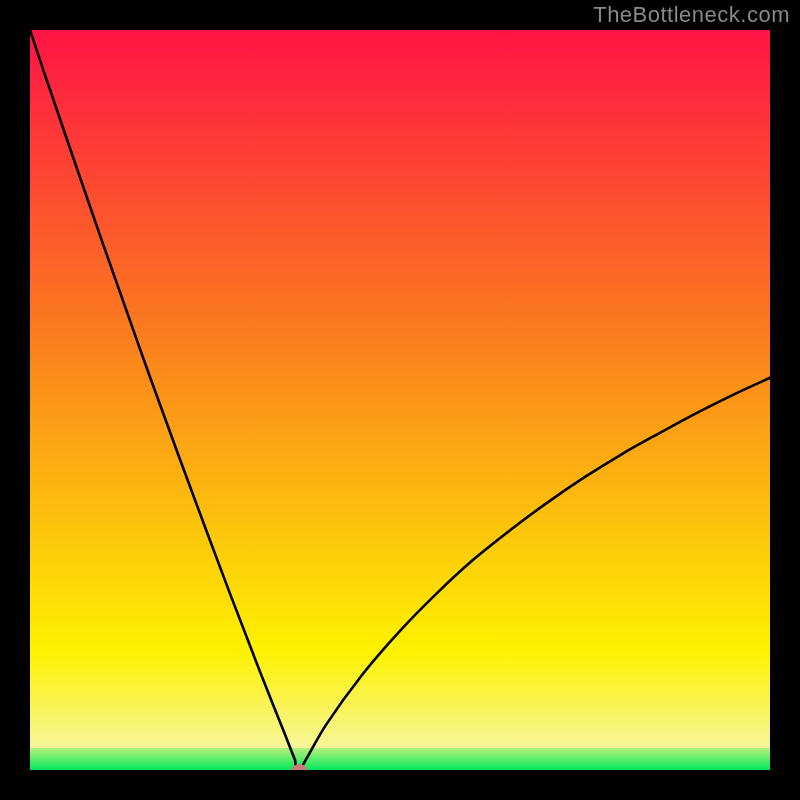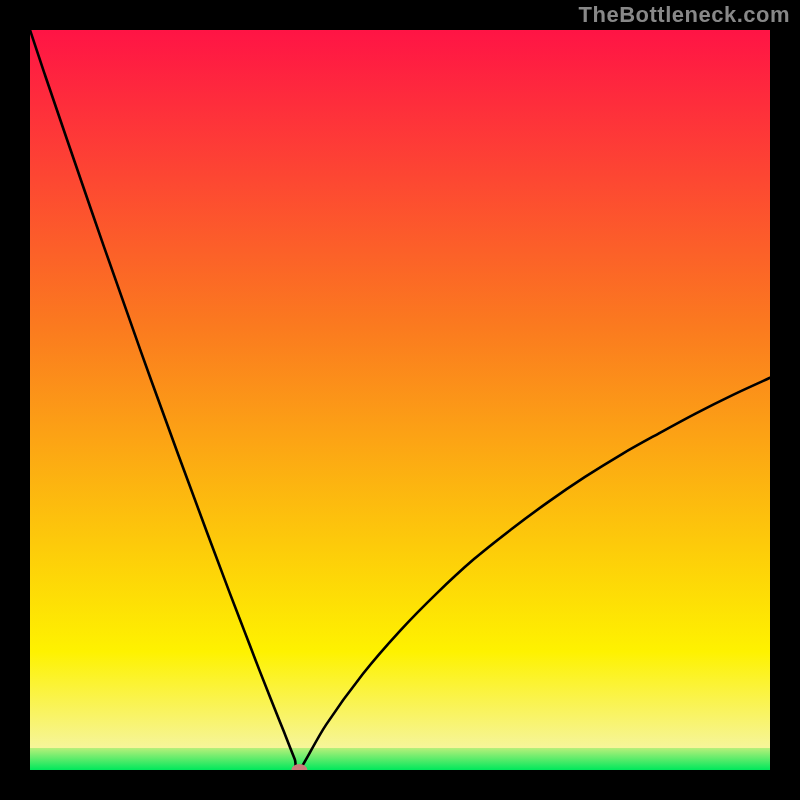--- a/index.html
+++ b/index.html
@@ -17,21 +17,21 @@
     width: 800px;
     height: 800px;
     background: #000;
   }
   .watermark {
     position: absolute;
     top: 2px;
     right: 10px;
     font-family: Arial, Helvetica, sans-serif;
     font-size: 22px;
-    font-weight: 700;
+    font-weight: 400;
     color: #888;
     letter-spacing: 0.5px;
     z-index: 20;
   }
   svg.plot {
     position: absolute;
     left: 30px;
     top: 30px;
     width: 740px;
     height: 740px;

